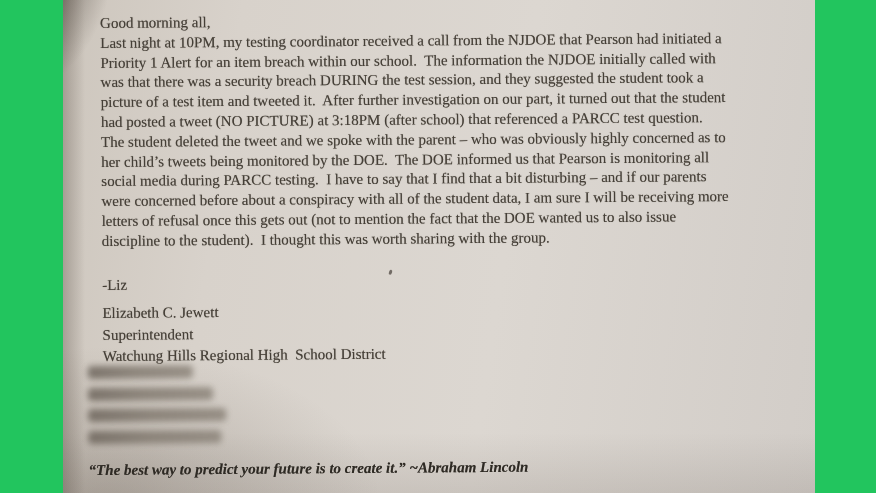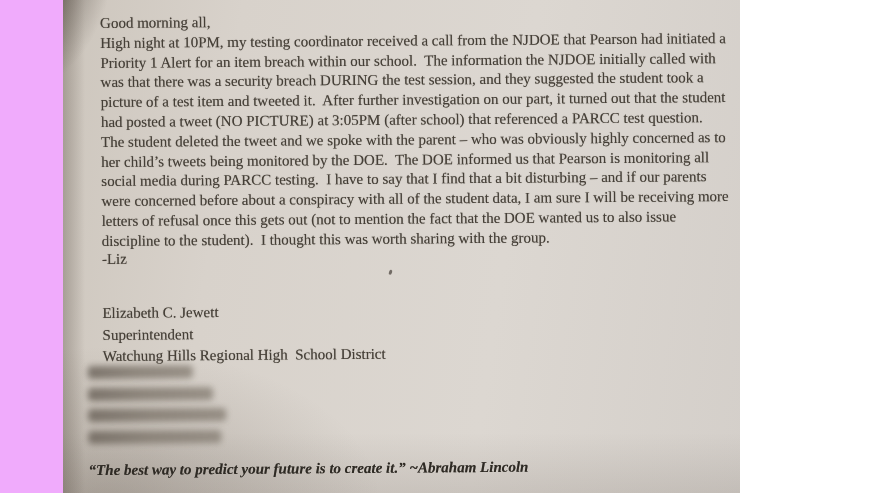--- a/index.html
+++ b/index.html
@@ -1,19 +1,19 @@
 <!DOCTYPE html>
 <html><head>
 <meta charset="utf-8">
 <style>
   html,body{margin:0;padding:0;background:#ffffff;}
   .canvas{
     position:relative;
-    width:740px;height:493px;
-    background:#f0abfc;
+    width:876px;height:493px;
+    background:#22c55e;
     overflow:hidden;
     font-family:"Liberation Serif","DejaVu Serif",serif;
   }
   
   .photo{
     position:absolute;left:63px;top:0;width:752px;height:493px;
     background:
       radial-gradient(150px 240px at -40px -60px, rgba(43,34,26,0.85), rgba(43,34,26,0) 62%),
       linear-gradient(to right, rgba(73,62,52,0.30) 0px, rgba(73,62,52,0) 22px),
       radial-gradient(420px 240px at 6% 102%, rgba(96,86,76,0.30), rgba(96,86,76,0) 65%),
@@ -25,21 +25,21 @@
     position:absolute;left:37px;top:14px;width:710px;
     transform:rotate(-0.45deg);
     transform-origin:0 0;
     color:#453f37;
     text-shadow:0 0 0.7px rgba(64,58,50,0.55);
     font-size:15px;
   }
   .body-lines{position:absolute;left:0;top:0;}
   .line{white-space:pre;line-height:19.8px;height:19.8px;}
   .line .u{text-underline-offset:2px;}
-  .signoff{position:absolute;left:0;top:235px;line-height:20px;white-space:pre;text-align:center;}
+  .signoff{position:absolute;left:0;top:261px;line-height:20px;white-space:pre;text-align:center;}
   .stray-mark{
     position:absolute;left:287px;top:258px;width:3px;height:5px;
     background:#57504a;border-radius:50% 50% 60% 40%;transform:rotate(18deg);
     opacity:.8;
   }
   .sigblock{position:absolute;left:0;top:289px;}
   .sig-line{white-space:pre;line-height:21.5px;}
   .redacted{position:absolute;left:-15px;top:352px;}
   .redacted-line{
     height:13px;margin-bottom:8.5px;border-radius:4px;
@@ -55,25 +55,25 @@
   }
 </style>
 </head>
 <body>
 
 <div class="canvas">
   <div class="photo">
     <div class="letter">
       <div class="body-lines" id="body-lines">
           <div class="line"><span>Good morning all,</span></div>
-          <div class="line"><span>High night </span><span class="u">at 10PM,</span><span> my testing coordinator received a call from the NJDOE that Pearson had initiated a</span></div>
+          <div class="line"><span>Last night </span><span class="u">at 10PM,</span><span> my testing coordinator received a call from the NJDOE that Pearson had initiated a</span></div>
           <div class="line"><span>Priority 1 Alert for an item breach within our school.  The information the NJDOE initially called with</span></div>
           <div class="line"><span>was that there was a security breach DURING the test session, and they suggested the student took a</span></div>
           <div class="line"><span>picture of a test item and tweeted it.  After further investigation on our part, it turned out that the student</span></div>
-          <div class="line"><span>had posted a tweet (NO PICTURE) </span><span class="u">at 3:05PM</span><span> (after school) that referenced a PARCC test question.</span></div>
+          <div class="line"><span>had posted a tweet (NO PICTURE) </span><span class="u">at 3:18PM</span><span> (after school) that referenced a PARCC test question.</span></div>
           <div class="line"><span>The student deleted the tweet and we spoke with the parent – who was obviously highly concerned as to</span></div>
           <div class="line"><span>her child’s tweets being monitored by the DOE.  The DOE informed us that Pearson is monitoring all</span></div>
           <div class="line"><span>social media during PARCC testing.  I have to say that I find that a bit disturbing – and if our parents</span></div>
           <div class="line"><span>were concerned before about a conspiracy with all of the student data, I am sure I will be receiving more</span></div>
           <div class="line"><span>letters of refusal once this gets out (not to mention the fact that the DOE wanted us to also issue</span></div>
           <div class="line"><span>discipline to the student).  I thought this was worth sharing with the group.</span></div>
         </div>
       <div class="signoff">-Liz</div>
       <div class="stray-mark"></div>
       <div class="sigblock" id="sig-lines">

